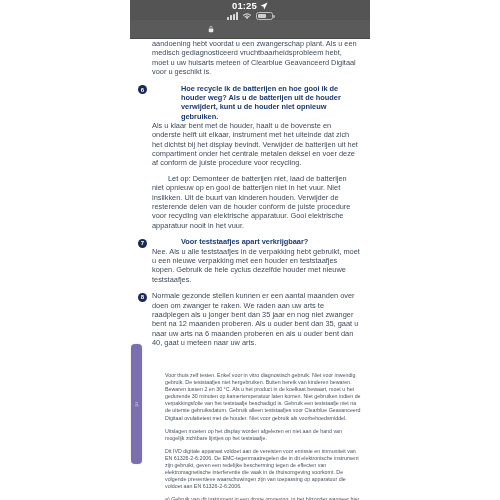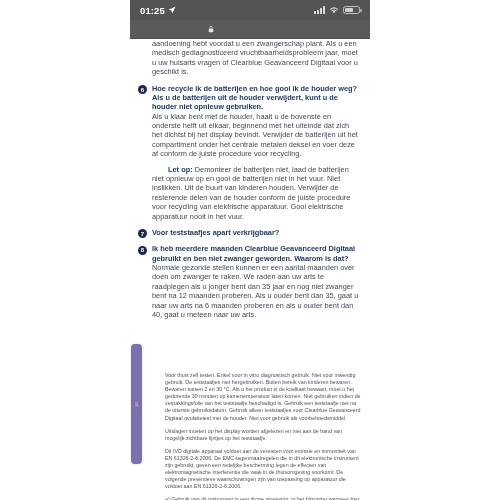--- a/index.html
+++ b/index.html
@@ -30,20 +30,21 @@
   #status-bar {
     position: relative;
     height: 20px;
     background: #545454;
     color: #ffffff;
     display: flex;
     align-items: center;
     justify-content: space-between;
     padding: 0 10px;
     box-sizing: border-box;
+    flex-direction: column;
   }
   .sb-left {
     display: flex;
     align-items: center;
     gap: 3px;
     font-size: 9.5px;
     font-weight: 600;
     letter-spacing: 0.1px;
   }
   .loc-arrow {
@@ -164,28 +165,29 @@
     align-items: center;
     justify-content: center;
     line-height: 1;
   }
   .qtext {
     font-size: 7.4px;
     line-height: 9.3px;
     font-weight: 700;
     color: #1e3a6e;
     letter-spacing: -0.02px;
+    margin-left: 29px;
   }
   .atext {
     font-size: 7.4px;
     line-height: 9.4px;
     color: #3f4a5a;
     margin-top: 0px;
   }
-  .atext .bold { font-weight: 700; color:#1e3a6e;padding-left:16px; }
+  .atext .bold { font-weight: 400; color:#1e3a6e;padding-left:16px; }
   .atext p { margin: 0 0 6px 0; }
 
   
   #purple-tab {
     position: absolute;
     left: 1px;
     top: 305px;
     width: 11px;
     height: 120px;
     background: #7b6fb0;
@@ -261,41 +263,41 @@
         <path d="M2.5 4.2 V2.9 a1.5 1.5 0 0 1 3 0 V4.2" stroke="#e6e6e6" stroke-width="0.9" fill="none"></path>
       </svg>
     </span>
     <span id="url-text">nl.clearblue.com</span>
   </div>
 
   <div id="page">
 
     <div class="faq-block">
 
-      <div class="cut-para">aandoening hebt voordat u een zwangerschap plant.  Als u een medisch gediagnosticeerd vruchtbaarheidsprobleem jaar, moet u uw huisarts vragen of Clearblue Geavanceerd Digitaal voor u geschikt is.</div>
+      <div class="cut-para">aandoening hebt voordat u een zwangerschap plant.  Als u een medisch gediagnosticeerd vruchtbaarheidsprobleem hebt, moet u uw huisarts meteen of Clearblue Geavanceerd Digitaal voor u geschikt is.</div>
 
       <div class="qa">
         <span class="qnum">6</span>
         <div class="qtext">Hoe recycle ik de batterijen en hoe gooi ik de houder weg? Als u de batterijen uit de houder verwijdert, kunt u de houder niet opnieuw gebruiken.</div>
         <div class="atext">
-          <p>Als u klaar bent met de houder, haalt u de bovenste en onderste helft uit elkaar, beginnend met het uiteinde dat zich het dichtst bij het display bevindt. Verwijder de batterijen uit het compartiment onder het centrale metalen deksel en voer deze af conform de juiste procedure voor recycling.</p>
+          <p>Als u klaar bent met de houder, haalt u de bovenste en onderste helft uit elkaar, instrument met het uiteinde dat zich het dichtst bij het display bevindt. Verwijder de batterijen uit het compartiment onder het centrale metalen deksel en voer deze af conform de juiste procedure voor recycling.</p>
           <p><span class="bold">Let op:</span><span> Demonteer de batterijen niet, laad de batterijen niet opnieuw op en gooi de batterijen niet in het vuur. Niet inslikken. Uit de buurt van kinderen houden. Verwijder de resterende delen van de houder conform de juiste procedure voor recycling van elektrische apparatuur. Gooi elektrische apparatuur nooit in het vuur.</span></p>
         </div>
       </div>
 
       <div class="qa">
         <span class="qnum">7</span>
         <div class="qtext">Voor teststaafjes apart verkrijgbaar?</div>
         <div class="atext">
+          <p>Nee. Als u alle teststaafjes in de verpakking hebt gebruikt, moet u een nieuwe verpakking met een houder en teststaafjes kopen.  Gebruik de hele cyclus dezelfde houder met nieuwe teststaafjes.</p>
         </div>
       </div>
 
       <div class="qa">
         <span class="qnum">8</span>
-        <div class="qtext">Ik heb meerdere maanden Clearblue Geavanceerd Digitaal gebruikt en ben niet zwanger geworden. Waarom is dat?</div>
         <div class="atext">
           <p>Normale gezonde stellen kunnen er een aantal maanden over doen om zwanger te raken. We raden aan uw arts te raadplegen als u jonger bent dan 35 jaar en nog niet zwanger bent na 12 maanden proberen.  Als u ouder bent dan 35, gaat u naar uw arts na 6 maanden proberen en als u ouder bent dan 40, gaat u meteen naar uw arts.</p>
         </div>
       </div>
 
     </div>
 
     <div id="purple-tab">
       <span class="tab-label">nl</span>
     </div>

